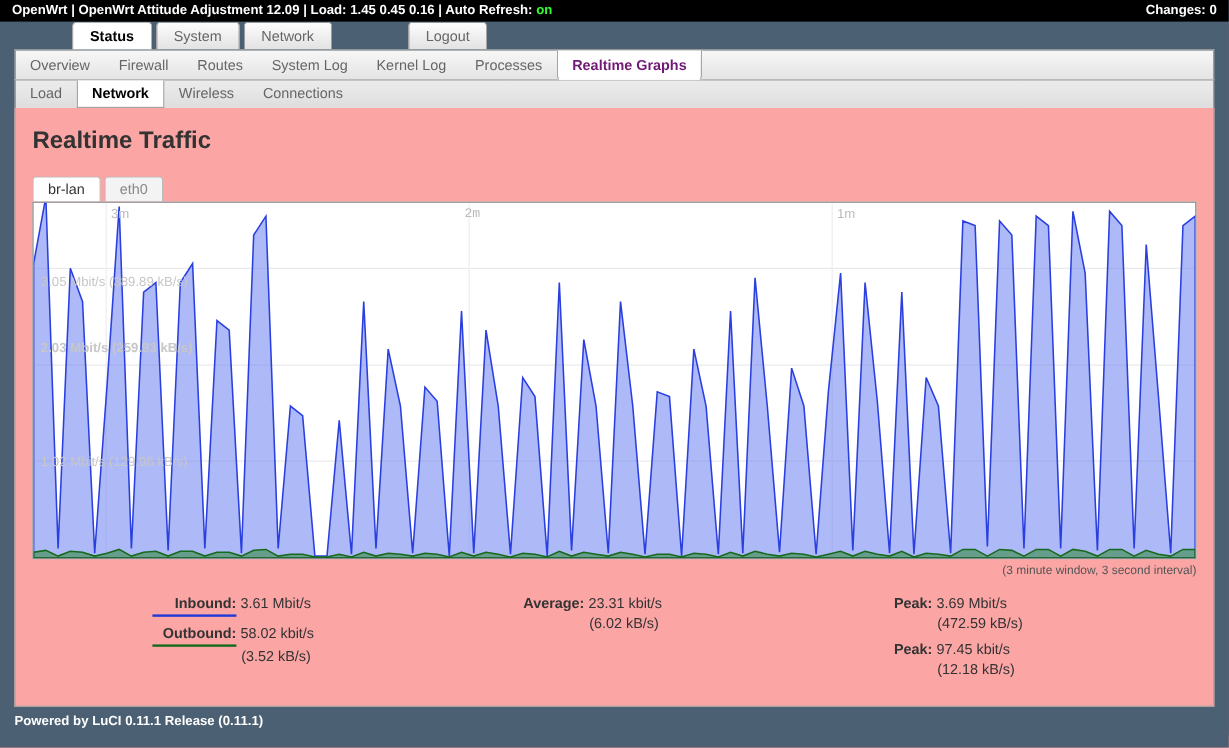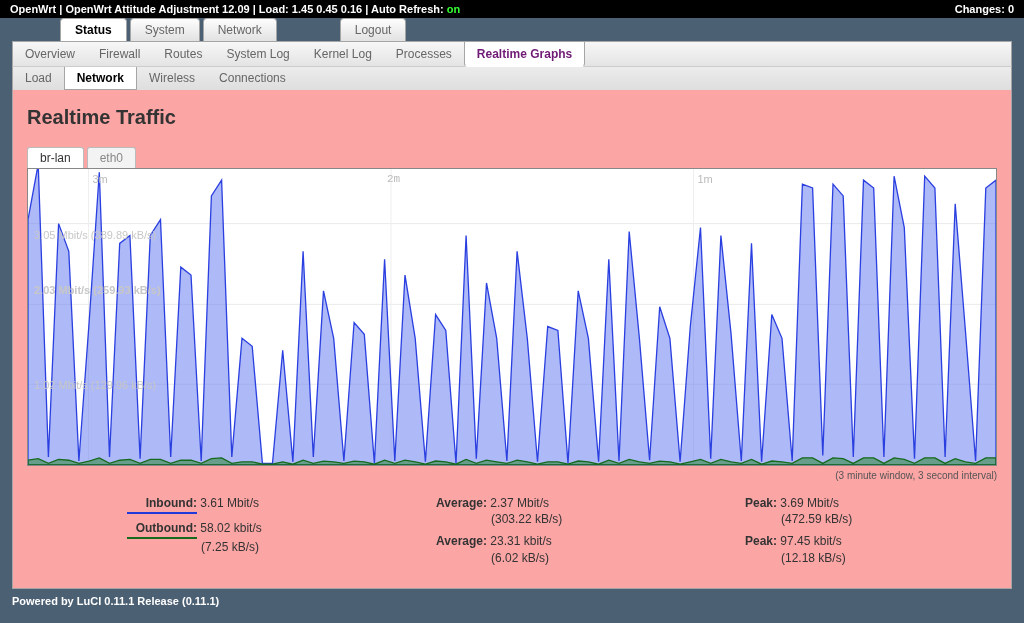--- a/index.html
+++ b/index.html
@@ -117,29 +117,24 @@
 
     <div class="stats">
       <div class="statcol first">
         <div class="row">
           <span class="lbl ib">Inbound:</span>
           <span>3.61 Mbit/s</span>
         </div>
         <div class="row">
           <span class="lbl ob">Outbound:</span>
           <span>58.02 kbit/s</span>
-          <span class="sub2">(7.25 kB/s)</span>
+          <span class="sub2">(3.52 kB/s)</span>
         </div>
       </div>
       <div class="statcol mid">
-        <div class="row">
-          <span class="lbl">Average:</span>
-          <span>2.37 Mbit/s</span>
-          <span class="sub2">(303.22 kB/s)</span>
-        </div>
         <div class="row">
           <span class="lbl">Average:</span>
           <span>23.31 kbit/s</span>
           <span class="sub2">(6.02 kB/s)</span>
         </div>
       </div>
       <div class="statcol right">
         <div class="row">
           <span class="lbl">Peak:</span>
           <span>3.69 Mbit/s</span>

